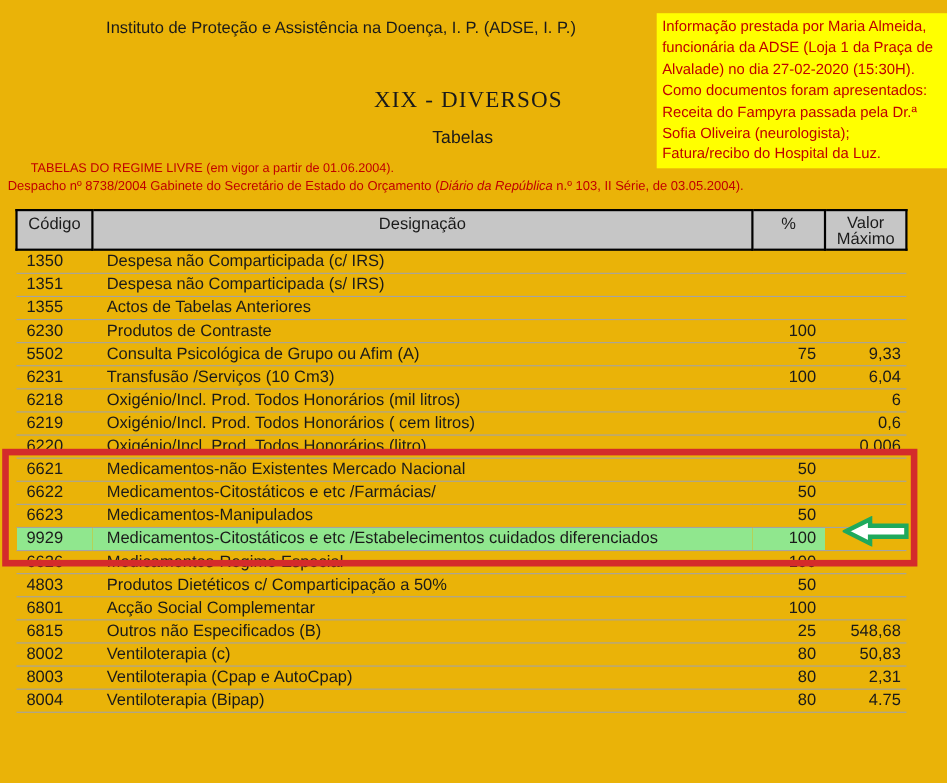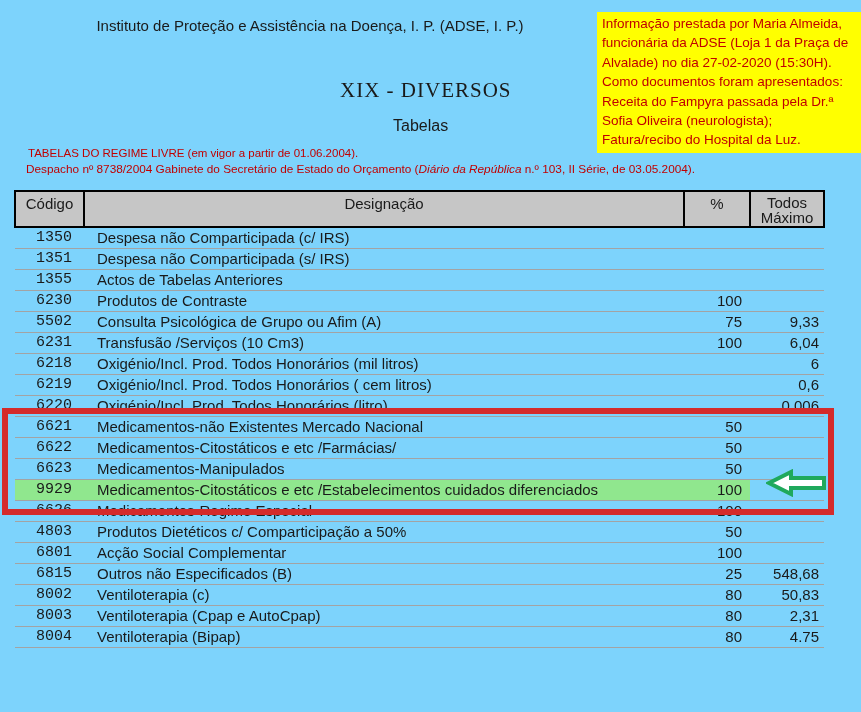--- a/index.html
+++ b/index.html
@@ -1,43 +1,43 @@
 <!DOCTYPE html>
 <html><head>
 <meta charset="utf-8">
 <style>
   html,body{margin:0;padding:0;background:#fff;}
-  .page{position:relative;width:861px;height:712px;background:#7dd3fc;overflow:hidden;
+  .page{position:relative;width:861px;height:712px;background:#eab308;overflow:hidden;
         font-family:"Liberation Sans",sans-serif;color:#1a1a1a;}
 
   .doc-title{position:absolute;top:17px;left:0;width:620px;text-align:center;
              font-size:15px;color:#1a1a1a;}
   .section-title{position:absolute;top:78px;left:340px;
                  font-family:"Liberation Serif",serif;font-size:21px;letter-spacing:1px;}
   .subsection{position:absolute;top:117px;left:393px;font-size:16px;}
 
   .notice1{position:absolute;top:147px;left:28px;font-size:11.5px;color:#C00000;}
-  .notice2{position:absolute;top:162px;left:26px;font-size:11.8px;color:#C00000;}
+  .notice2{position:absolute;top:162px;left:7px;font-size:11.8px;color:#C00000;}
   .notice2 .it{font-style:italic;}
 
   .sticky{position:absolute;top:12px;left:597px;width:316px;height:141px;
           box-sizing:border-box;background:#FFFF00;color:#C00000;
           font-size:13.5px;line-height:19.4px;padding:2px 0 2px 5px;
           white-space:pre-line;}
 
   table.tbl{position:absolute;top:190px;left:14px;width:809px;
             border-collapse:collapse;table-layout:fixed;}
   .tbl th{background:#C6C6C6;border:2px solid #000000;font-weight:normal;
           font-size:15px;text-align:center;vertical-align:top;padding-top:3px;}
   .tbl thead tr{height:30px;}
   .tbl th.vmax{white-space:pre-line;line-height:15px;}
   .tbl tbody tr{height:21px;}
   .tbl td{border-bottom:1px solid #A3A3A3;font-size:15px;white-space:nowrap;
           overflow:hidden;padding:0;vertical-align:middle;}
-  .tbl td.c0{padding-left:9px;text-align:center;font-family:Liberation Mono, monospace;}
+  .tbl td.c0{padding-left:9px;text-align:left;}
   .tbl td.c1{padding-left:13px;text-align:left;}
   .tbl td.c2{text-align:right;padding-right:8px;}
   .tbl td.c3{text-align:right;padding-right:5px;}
   .tbl td.hl{background:#90E78E;}
 
   .redbox{position:absolute;left:2px;top:408px;width:820px;height:95px;
           border:6px solid #D42B2B;background:transparent;pointer-events:none;}
   .arrow{position:absolute;left:766px;top:469px;pointer-events:none;}
 </style>
 </head>
@@ -65,21 +65,21 @@
       <col style="width:69px">
         <col style="width:600px">
         <col style="width:66px">
         <col style="width:74px">
     </colgroup>
     <thead>
       <tr>
         <th>Código</th>
         <th>Designação</th>
         <th>%</th>
-        <th class="vmax">Todos
+        <th class="vmax">Valor
 Máximo</th>
       </tr>
     </thead>
     <tbody id="tbody">
         <tr>
           <td class="c0">1350</td>
           <td class="c1">Despesa não Comparticipada (c/ IRS)</td>
           <td class="c2"></td>
           <td class="c3"></td>
         </tr>

